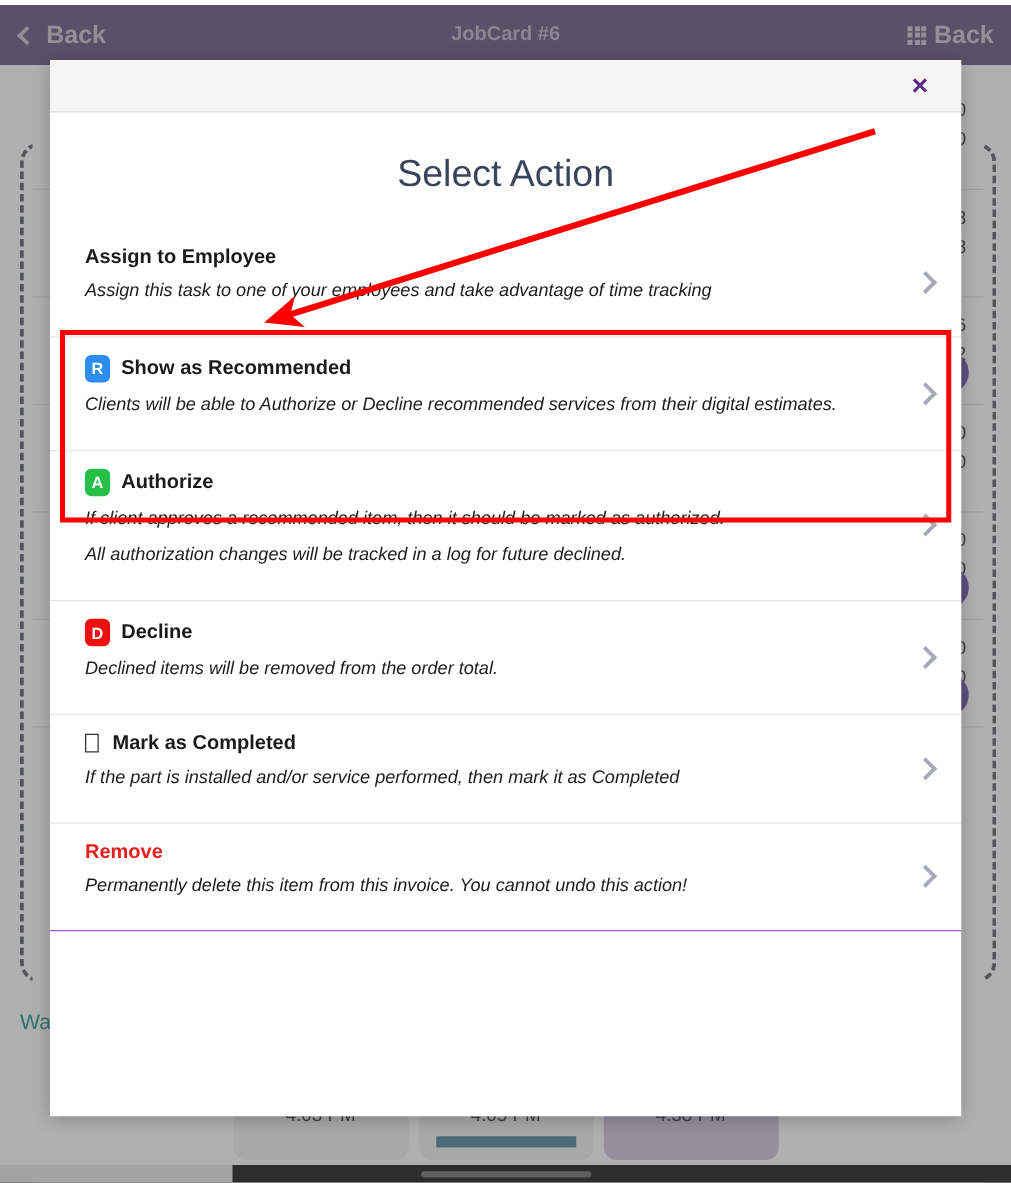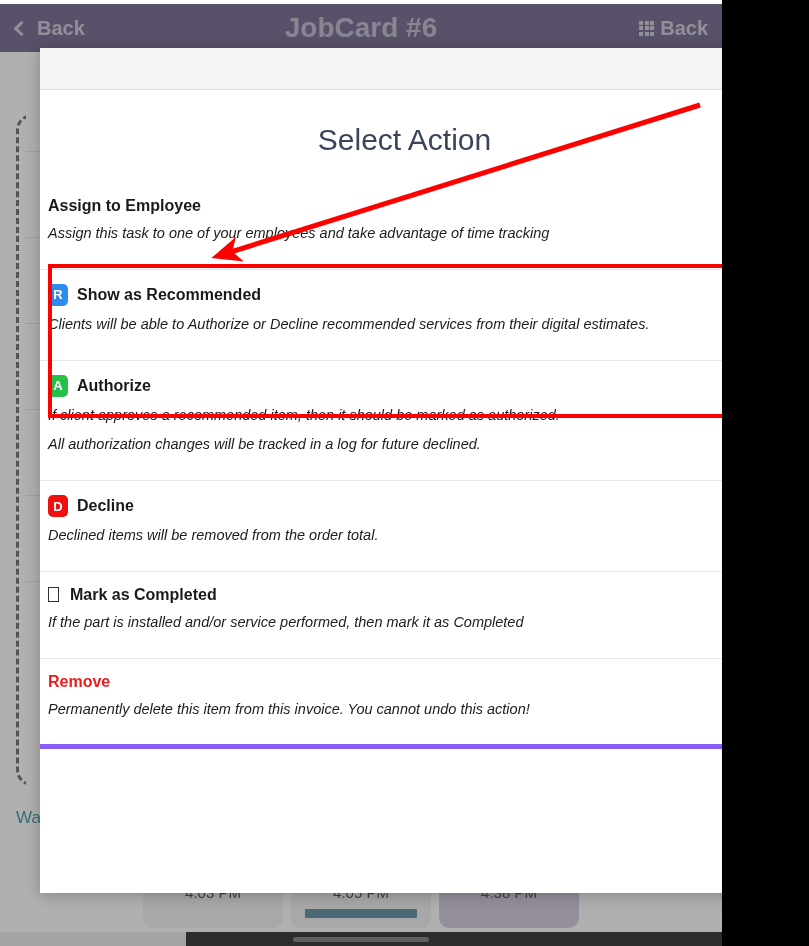--- a/index.html
+++ b/index.html
@@ -4,21 +4,21 @@
 <style>
   * { box-sizing: border-box; margin: 0; padding: 0; }
   html, body {
     width: 809px; height: 946px;
     font-family: "Liberation Sans", sans-serif;
     overflow: hidden;
     background: #000;
   }
   #screen {
     position: relative;
-    width: 722px; height: 946px;
+    width: 809px; height: 946px;
     background: #ffffff;
     overflow: hidden;
   }
 
   
   #bg-app {
     position: absolute; inset: 0;
     background: #ffffff;
   }
   .navbar {
@@ -31,21 +31,21 @@
     display: flex; align-items: center; gap: 6px;
     color: #c9c3d4; font-size: 20px; font-weight: 600;
   }
   .chev-left {
     display: inline-block; width: 11px; height: 11px;
     border-left: 3px solid #c9c3d4; border-bottom: 3px solid #c9c3d4;
     transform: rotate(45deg); margin-right: 4px; margin-left: 2px;
   }
   .nav-title {
     position: absolute; left: 0; right: 0; text-align: center;
-    color: #b9b2c7; font-size: 28px; font-weight: bold;
+    color: #b9b2c7; font-size: 16px; font-weight: bold;
     pointer-events: none;
   }
   .grid-icon {
     display: inline-grid;
     grid-template-columns: repeat(3, 4px);
     grid-template-rows: repeat(3, 4px);
     gap: 1.5px;
   }
   .grid-icon i { background: #c9c3d4; display: block; }
 
@@ -137,26 +137,26 @@
   .modal-title {
     text-align: center; color: #3b4559;
     font-size: 30px; padding: 33px 0 26px;
     flex: none;
   }
   .action-list { flex: none; }
 
   .action-row {
     position: relative;
     border-top: 1px solid #e6e6e6;
-    padding: 14px 60px 16px 8px;
+    padding: 14px 60px 16px 28px;
     cursor: pointer;
     background: #fff;
   }
   .action-row:first-child { border-top: none; }
-  .action-row.last { border-bottom: 5px solid #8b5cf6; }
+  .action-row.last { border-bottom: 1px solid #8b5cf6; }
 
   .row-title {
     display: flex; align-items: center; gap: 9px;
     font-size: 16px; font-weight: bold; color: #1a1a1a;
     margin-bottom: 8px;
   }
   .row-title.danger { color: #ea1c1c; }
   .badge {
     width: 20px; height: 22px; border-radius: 5px;
     color: #fff; font-size: 13px; font-weight: bold;

